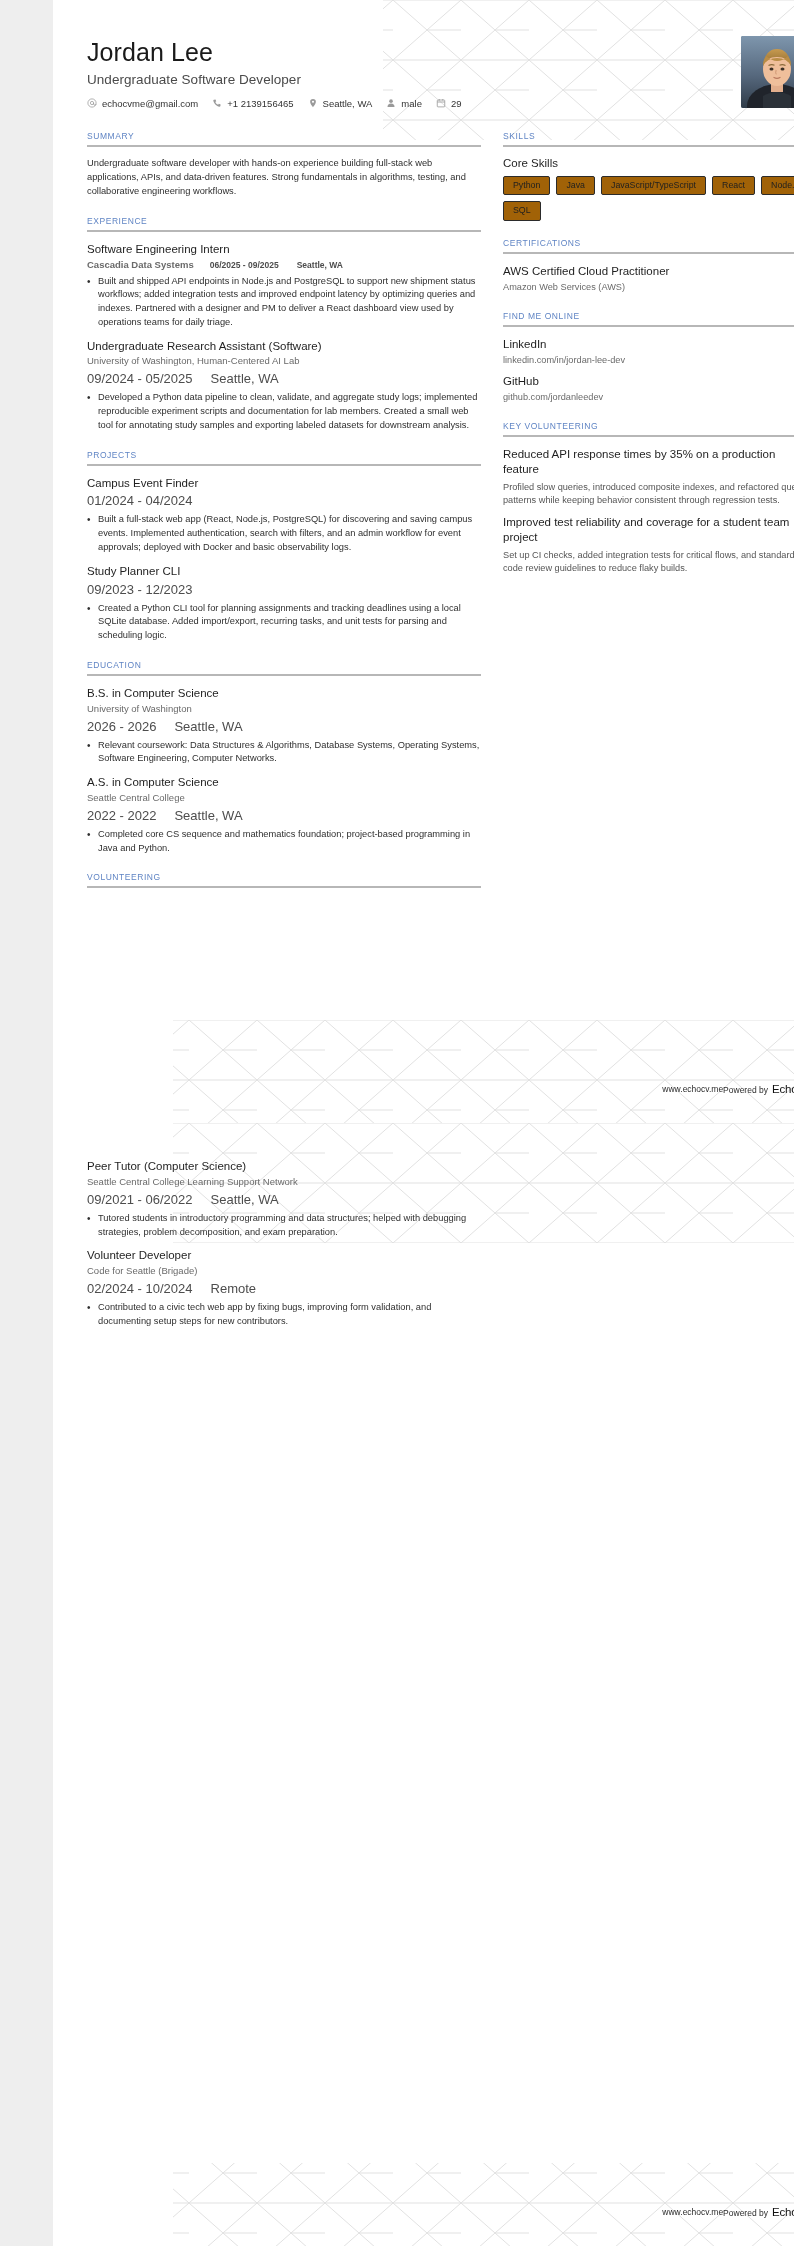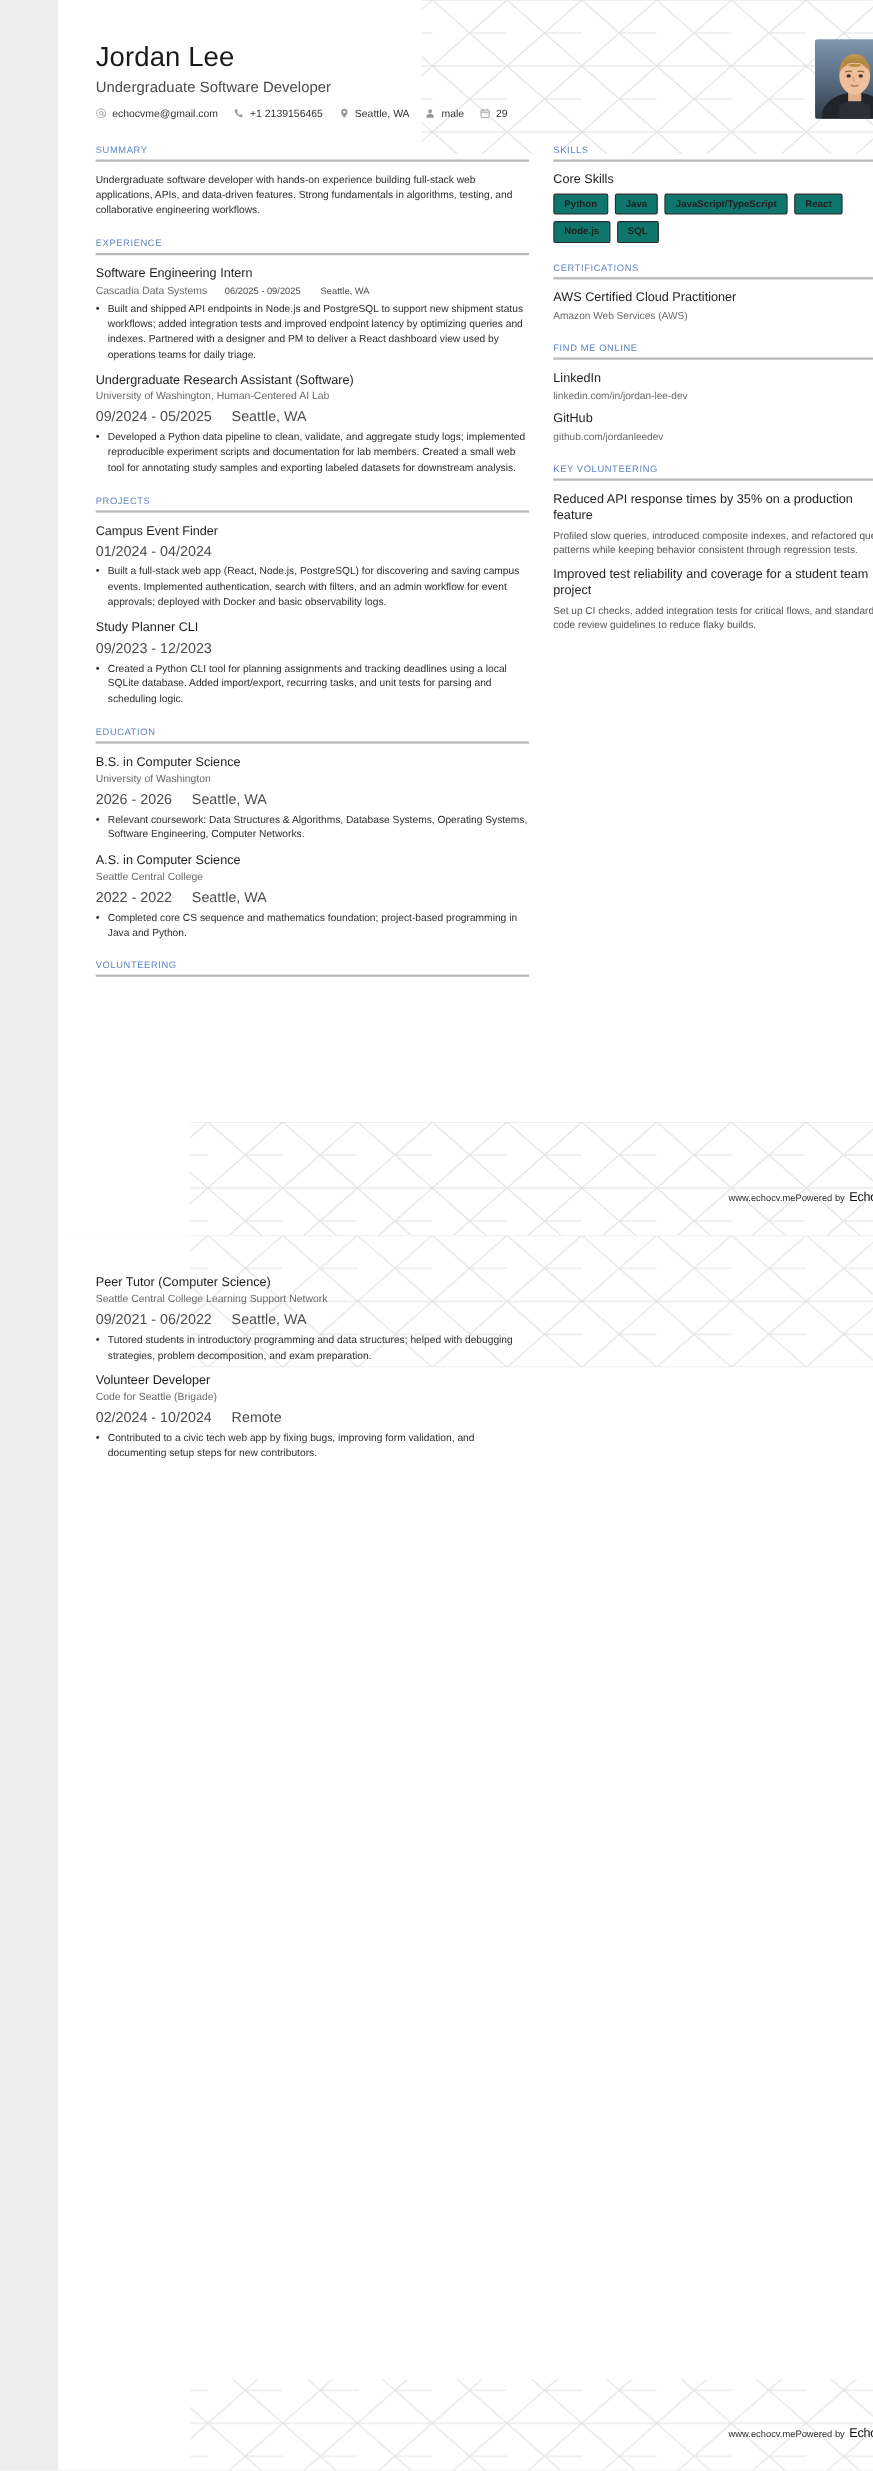--- a/index.html
+++ b/index.html
@@ -160,20 +160,21 @@
   }
   .entry-meta .dates { margin-right: 18px; white-space: nowrap; }
   .entry-meta .loc   { color: #4d4d4d; white-space: nowrap; }
 
   .meta-inline {
     font-size: 9.5px;
     color: #6a6a6a;
     margin-top: 2px;
     display: flex;
     align-items: baseline;
+    font-weight: bold;
   }
   .meta-inline .org   { margin-right: 16px; }
   .meta-inline .dates { margin-right: 18px; font-size: 8.5px; color: #4d4d4d; }
   .meta-inline .loc   { font-size: 8.5px; color: #4d4d4d; }
 
   .bullets { margin-top: 5px; }
 
   .bullet {
     display: flex;
     font-size: 9.3px;
@@ -208,23 +209,23 @@
     display: flex;
     flex-wrap: wrap;
     gap: 6px;
   }
 
   .chip {
     border: 1.2px solid #2b2b2b;
     border-radius: 2px;
     padding: 4px 9px;
     font-size: 8.8px;
-    font-weight: bold;
+    font-weight: normal;
     color: #1f1f1f;
-    background: #0f766e;
+    background: #a16207;
     line-height: 1.1;
     white-space: nowrap;
     text-align: center;
   }
 
   
   .rblock { margin-bottom: 7px; }
   .rblock-title {
     font-size: 11.5px;
     color: #1f1f1f;

